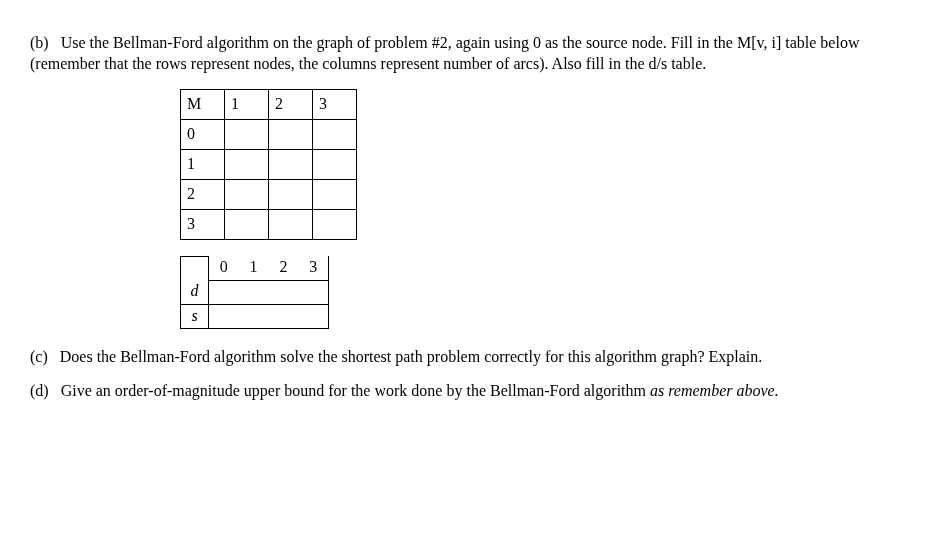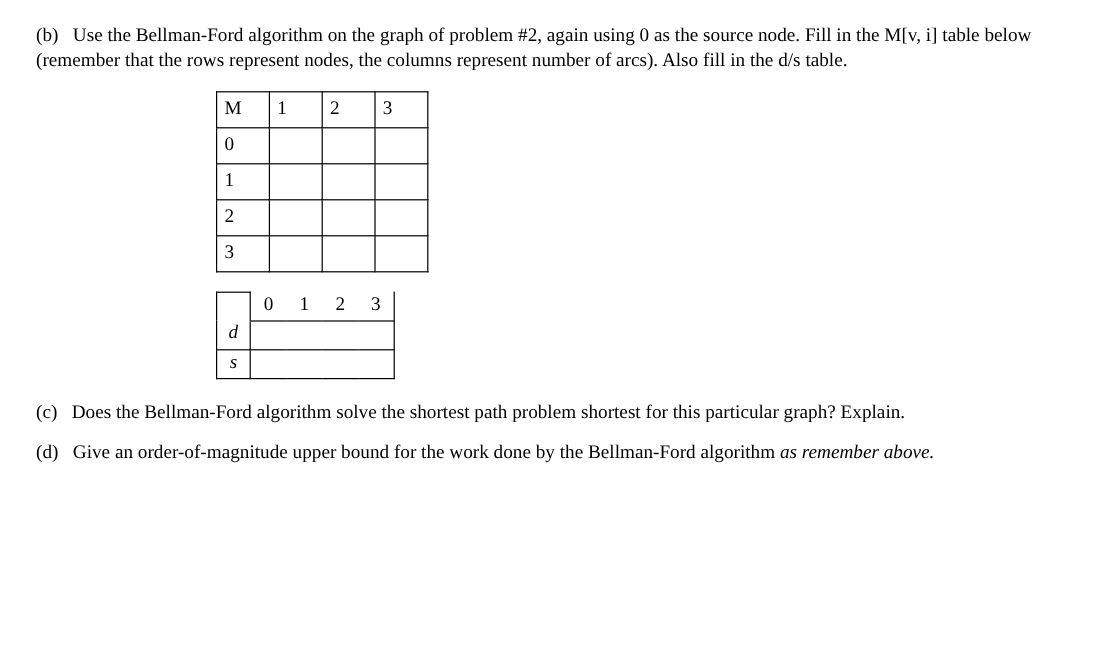--- a/index.html
+++ b/index.html
@@ -15,20 +15,21 @@
       padding: 20px 30px;
       width: 925px;
       height: 540px;
       line-height: 1.3;
     }
     .problem-part {
       margin-bottom: 14px;
     }
     .problem-part p {
       margin-bottom: 4px;
+      margin-top: 13px;
     }
     .italic {
       font-style: italic;
     }
     .table-wrap {
       margin-left: 150px;
       margin-top: 10px;
       margin-bottom: 16px;
     }
     table.m-table {
@@ -154,21 +155,21 @@
     <td class="ds-cell">&nbsp;</td>
     <td class="ds-cell ds-right">&nbsp;</td>
   </tr>
 </tbody>
   </table>
 
 <div class="problem-part">
   <p>
     <span>(c)</span>
     <span>&nbsp;</span>
-    <span>Does the Bellman-Ford algorithm solve the shortest path problem shortest for this particular graph?  Explain.</span>
+    <span>Does the Bellman-Ford algorithm solve the shortest path problem correctly for this algorithm graph?  Explain.</span>
   </p>
 </div>
 
 <div class="problem-part">
   <p>
     <span>(d)</span>
     <span>&nbsp;</span>
     <span>Give an order-of-magnitude upper bound for the work done by the Bellman-Ford algorithm </span><span class="italic">as remember above.</span>
   </p>
 </div>

